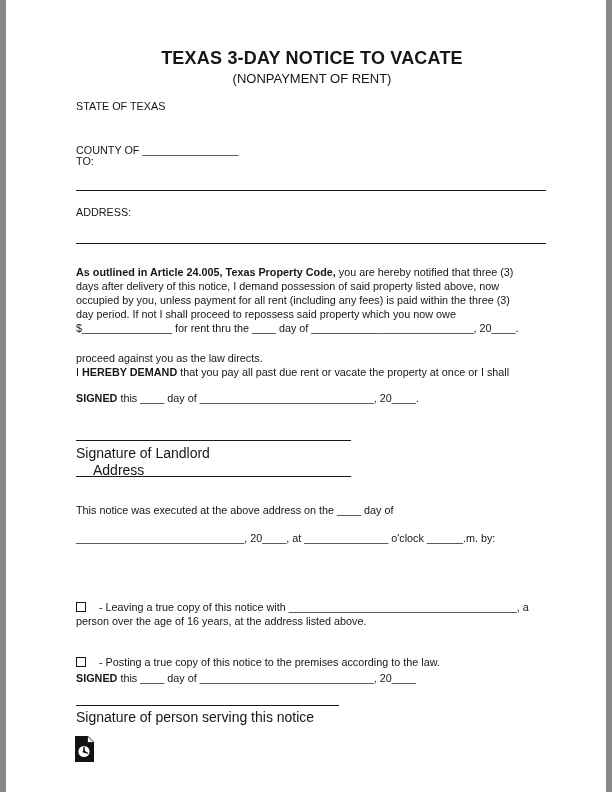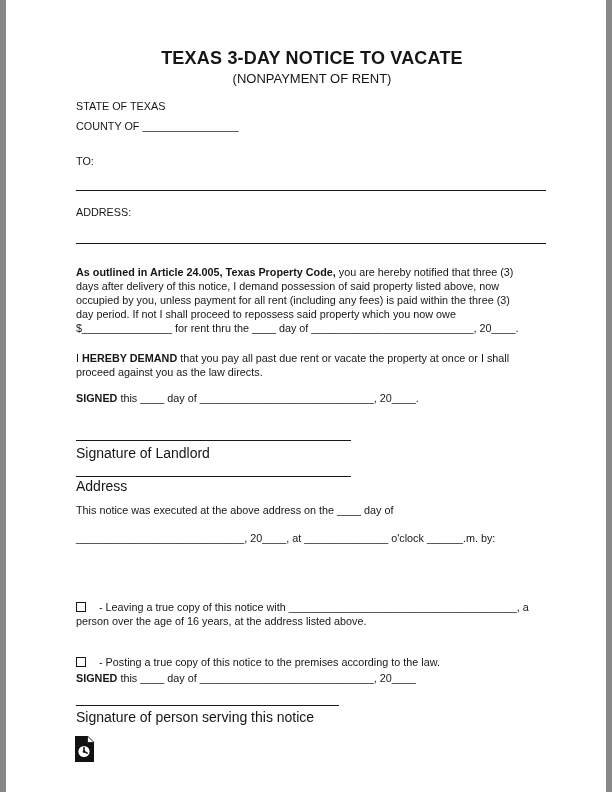--- a/index.html
+++ b/index.html
@@ -33,46 +33,46 @@
 </style>
 </head>
 <body>
 
 <div class="page">
 
   <div class="abs center title" style="top:48px;">TEXAS 3-DAY NOTICE TO VACATE</div>
   <div class="abs center subtitle" style="top:71px;">(NONPAYMENT OF RENT)</div>
 
   <div class="abs" style="top:100px;">STATE OF TEXAS</div>
-  <div class="abs" style="top:120px;">COUNTY OF ________________</div>
+  <div class="abs" style="top:144px;">COUNTY OF ________________</div>
   <div class="abs" style="top:155px;text-align:center;">TO:</div>
   <div class="abs rule rule-full" style="top:190px;"></div>
   <div class="abs" style="top:206px;">ADDRESS:</div>
   <div class="abs rule rule-full" style="top:243px;"></div>
 
   <div class="abs" style="top:265px;">
     <div class="pline"><span class="b">As outlined in Article 24.005, Texas Property Code,</span><span> you are hereby notified that three (3)</span></div>
     <div class="pline">days after delivery of this notice, I demand possession of said property listed above, now</div>
     <div class="pline">occupied by you, unless payment for all rent (including any fees) is paid within the three (3)</div>
     <div class="pline">day period. If not I shall proceed to repossess said property which you now owe</div>
     <div class="pline">$_______________ for rent thru the ____ day of ___________________________, 20____.</div>
   </div>
 
   <div class="abs" style="top:351px;">
+    <div class="pline">proceed against you as the law directs.</div>
     <div class="pline"><span>I </span><span class="b">HEREBY DEMAND</span><span> that you pay all past due rent or vacate the property at once or I shall</span></div>
-    <div class="pline">proceed against you as the law directs.</div>
   </div>
 
   <div class="abs pline" style="top:391px;"><span class="b">SIGNED</span><span> this ____ day of _____________________________, 20____.</span></div>
 
   <div class="abs rule rule-sig" style="top:440px;"></div>
   <div class="abs small-label" style="top:445px;">Signature of Landlord</div>
 
   <div class="abs rule rule-sig" style="top:476px;"></div>
-  <div class="abs small-label" style="top:478px;">Address</div>
+  <div class="abs small-label" style="top:462px;margin-left:17px;">Address</div>
 
   <div class="abs pline" style="top:503px;">This notice was executed at the above address on the ____ day of</div>
   <div class="abs pline" style="top:531px;">____________________________, 20____, at ______________ o'clock ______.m. by:</div>
 
 
   <div class="abs" style="top:600px;">
     <div class="opt-line"><span class="checkbox"></span><span>- Leaving a true copy of this notice with ______________________________________, a</span></div>
     <div class="opt-line">person over the age of 16 years, at the address listed above.</div>
   </div>
 

